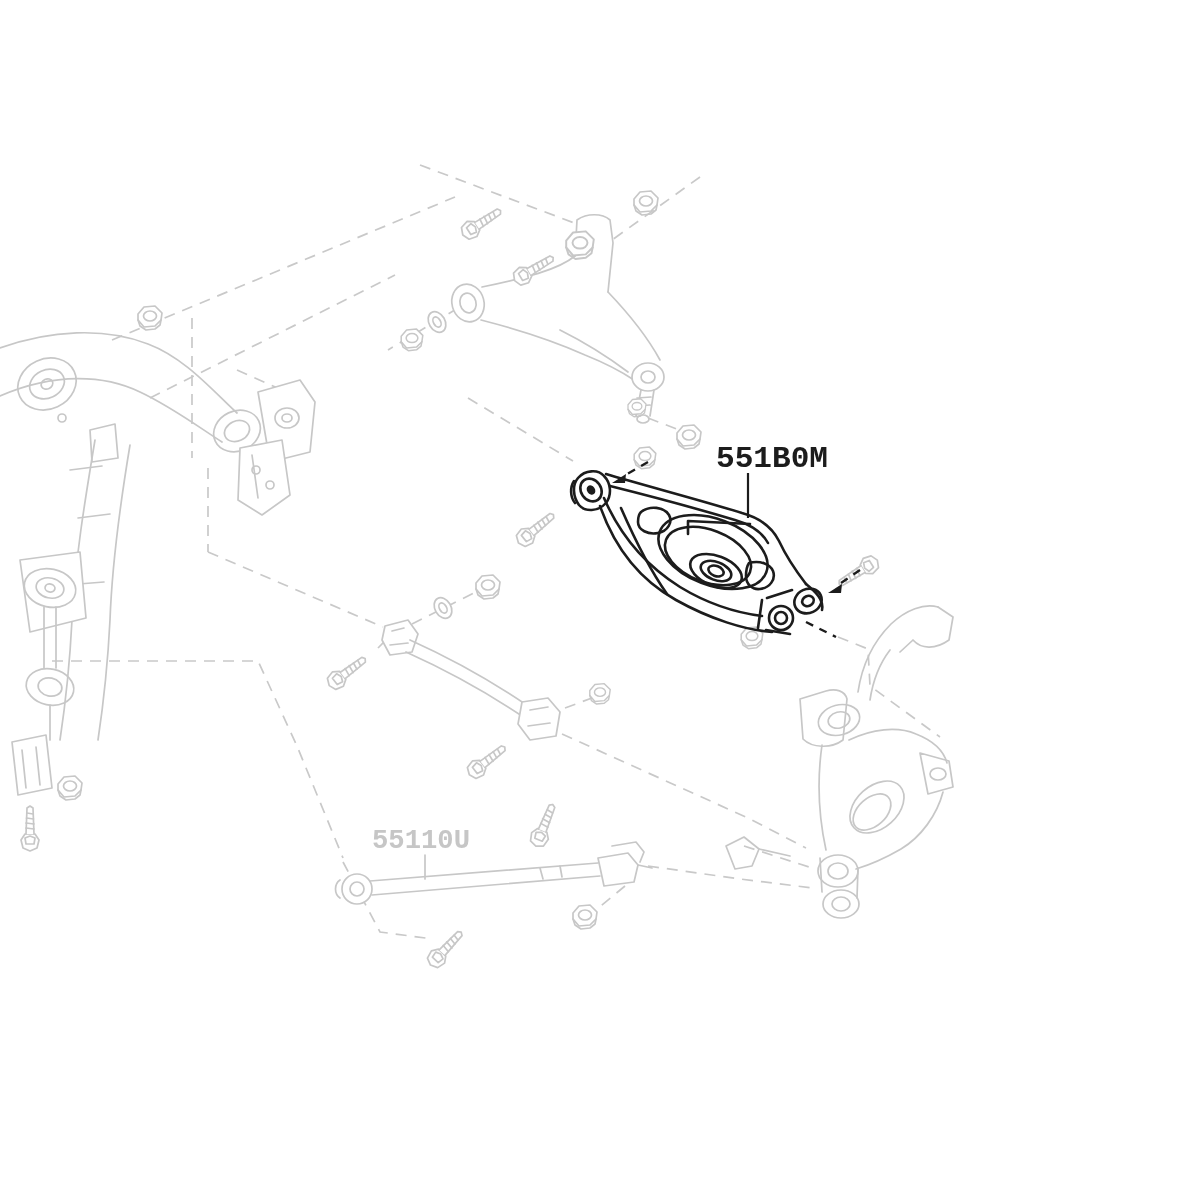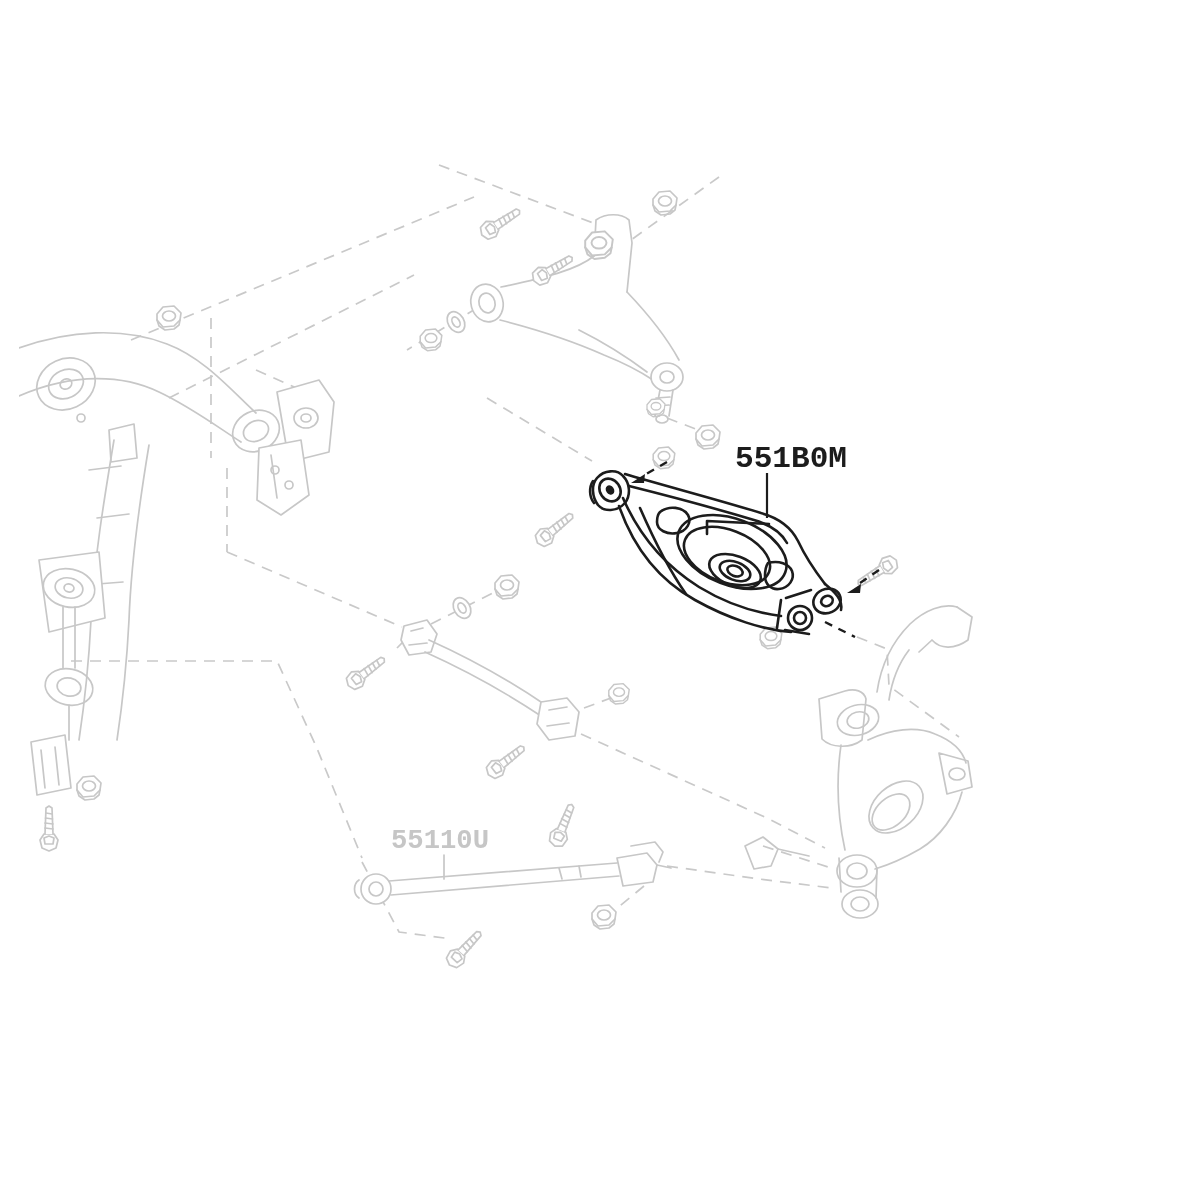--- a/index.html
+++ b/index.html
@@ -1,17 +1,17 @@
 <!DOCTYPE html>
 <html><head>
 <meta charset="utf-8">
 <style>
   html,body{margin:0;padding:0;background:#ffffff;}
   .page{position:relative;width:1064px;height:1200px;background:#ffffff;overflow:hidden;
-        font-family:"Liberation Sans", sans-serif;padding-left:19px;}
+        font-family:"Liberation Sans", sans-serif;}
   svg{display:block;}
   
   .g{stroke:#c7c7c7;stroke-width:1.7;fill:none;stroke-linecap:round;stroke-linejoin:round;}
   .gf{stroke:#c7c7c7;stroke-width:1.7;fill:#ffffff;stroke-linecap:round;stroke-linejoin:round;}
   .gd{stroke:#c9c9c9;stroke-width:1.7;fill:none;stroke-dasharray:11 8;stroke-linecap:butt;}
   
   .d{stroke:#1c1c1c;stroke-width:2.6;fill:none;stroke-linecap:round;stroke-linejoin:round;}
   .dd{stroke:#1c1c1c;stroke-width:2.4;fill:none;stroke-dasharray:8 7;stroke-linecap:butt;}
   .dfill{fill:#1c1c1c;stroke:none;}
   .label-dark{font-family:"Liberation Mono", monospace;font-weight:700;font-size:29px;}

